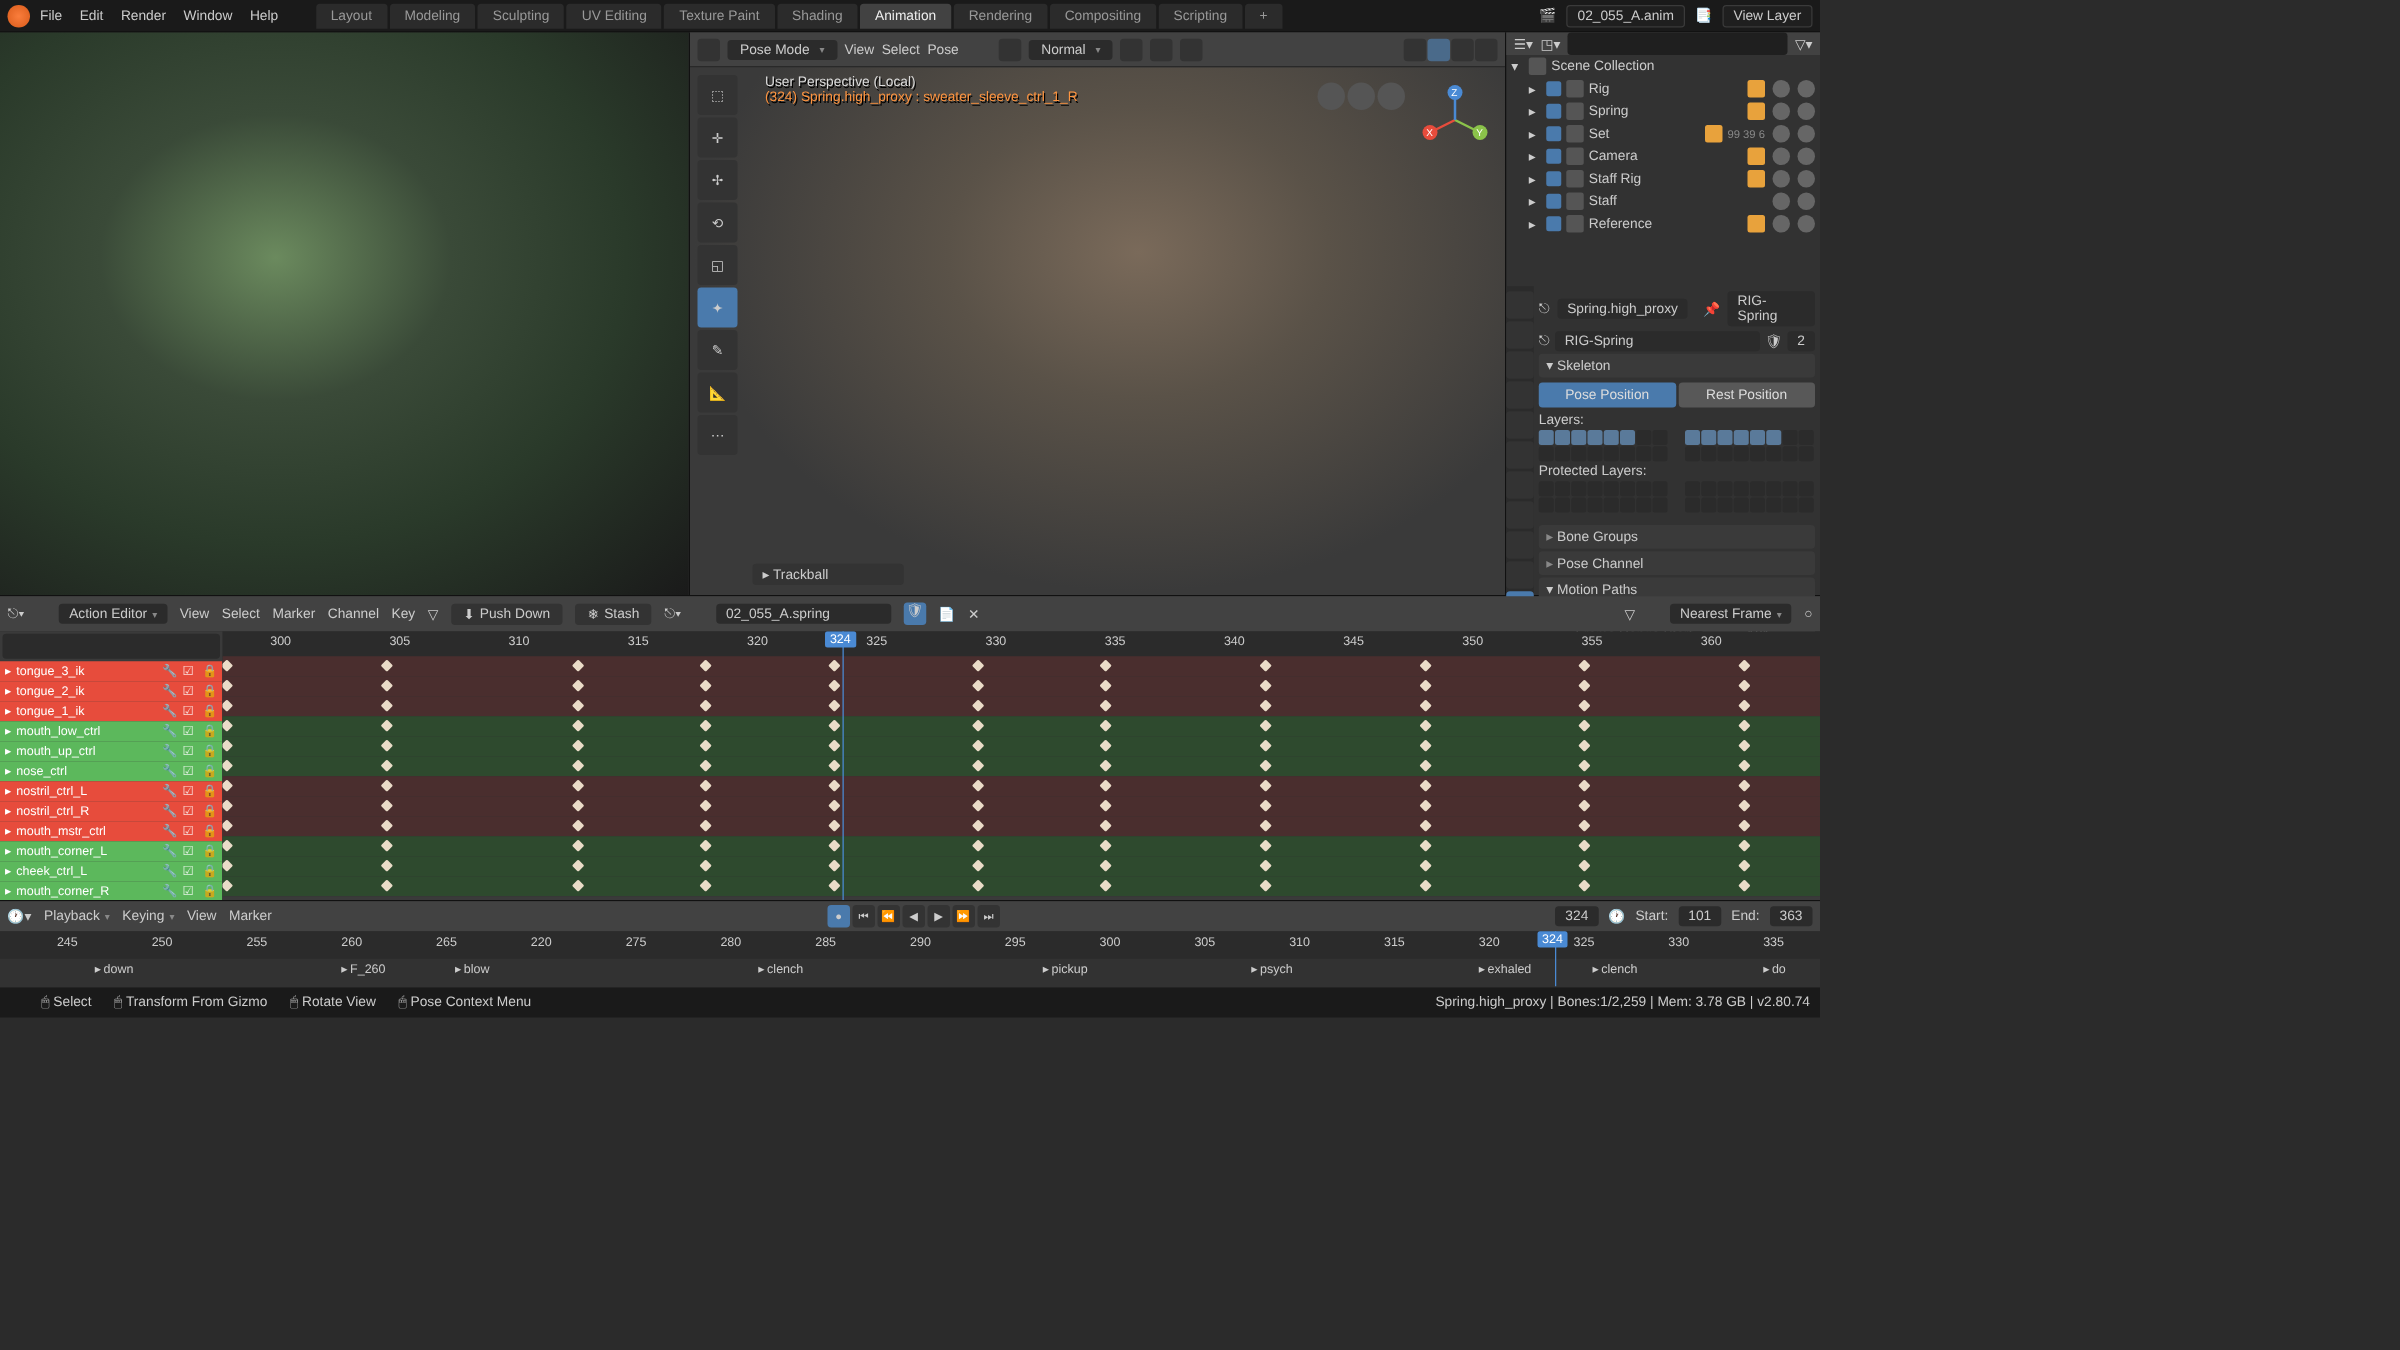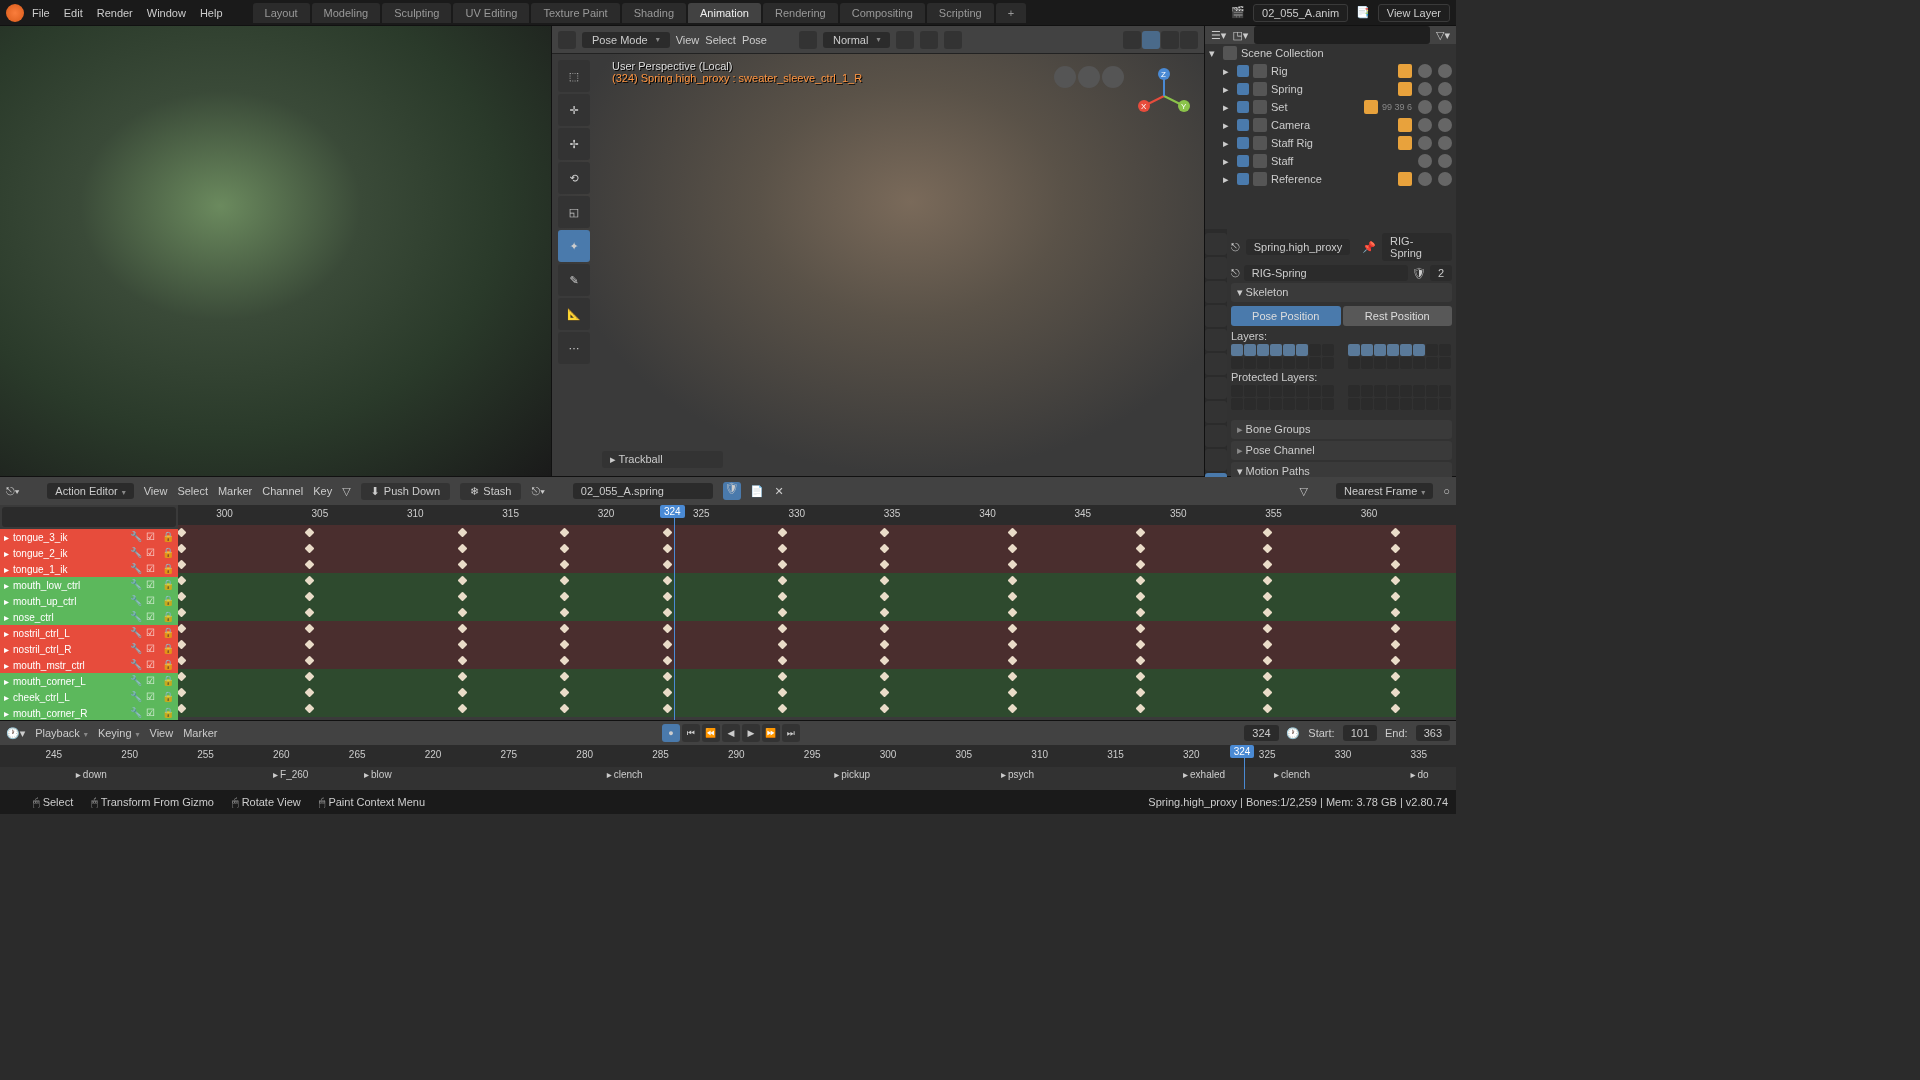--- a/index.html
+++ b/index.html
@@ -789,16 +789,16 @@
       <span class="m" style="left: 87.5%;">clench</span>
       <span class="m" style="left: 96.875%;">do</span>
     </div>
 </div>
 
 <div class="statusbar">
   <div class="l">
     <span>🖱 <span>Select</span></span>
     <span>🖱 <span>Transform From Gizmo</span></span>
     <span>🖱 <span>Rotate View</span></span>
-    <span>🖱 <span>Paint Context Menu</span></span>
+    <span>🖱 <span>Pose Context Menu</span></span>
   </div>
   <div class="r">Spring.high_proxy | Bones:1/2,259 | Mem: 3.78 GB | v2.80.74</div>
 </div>
 
 </body></html>

